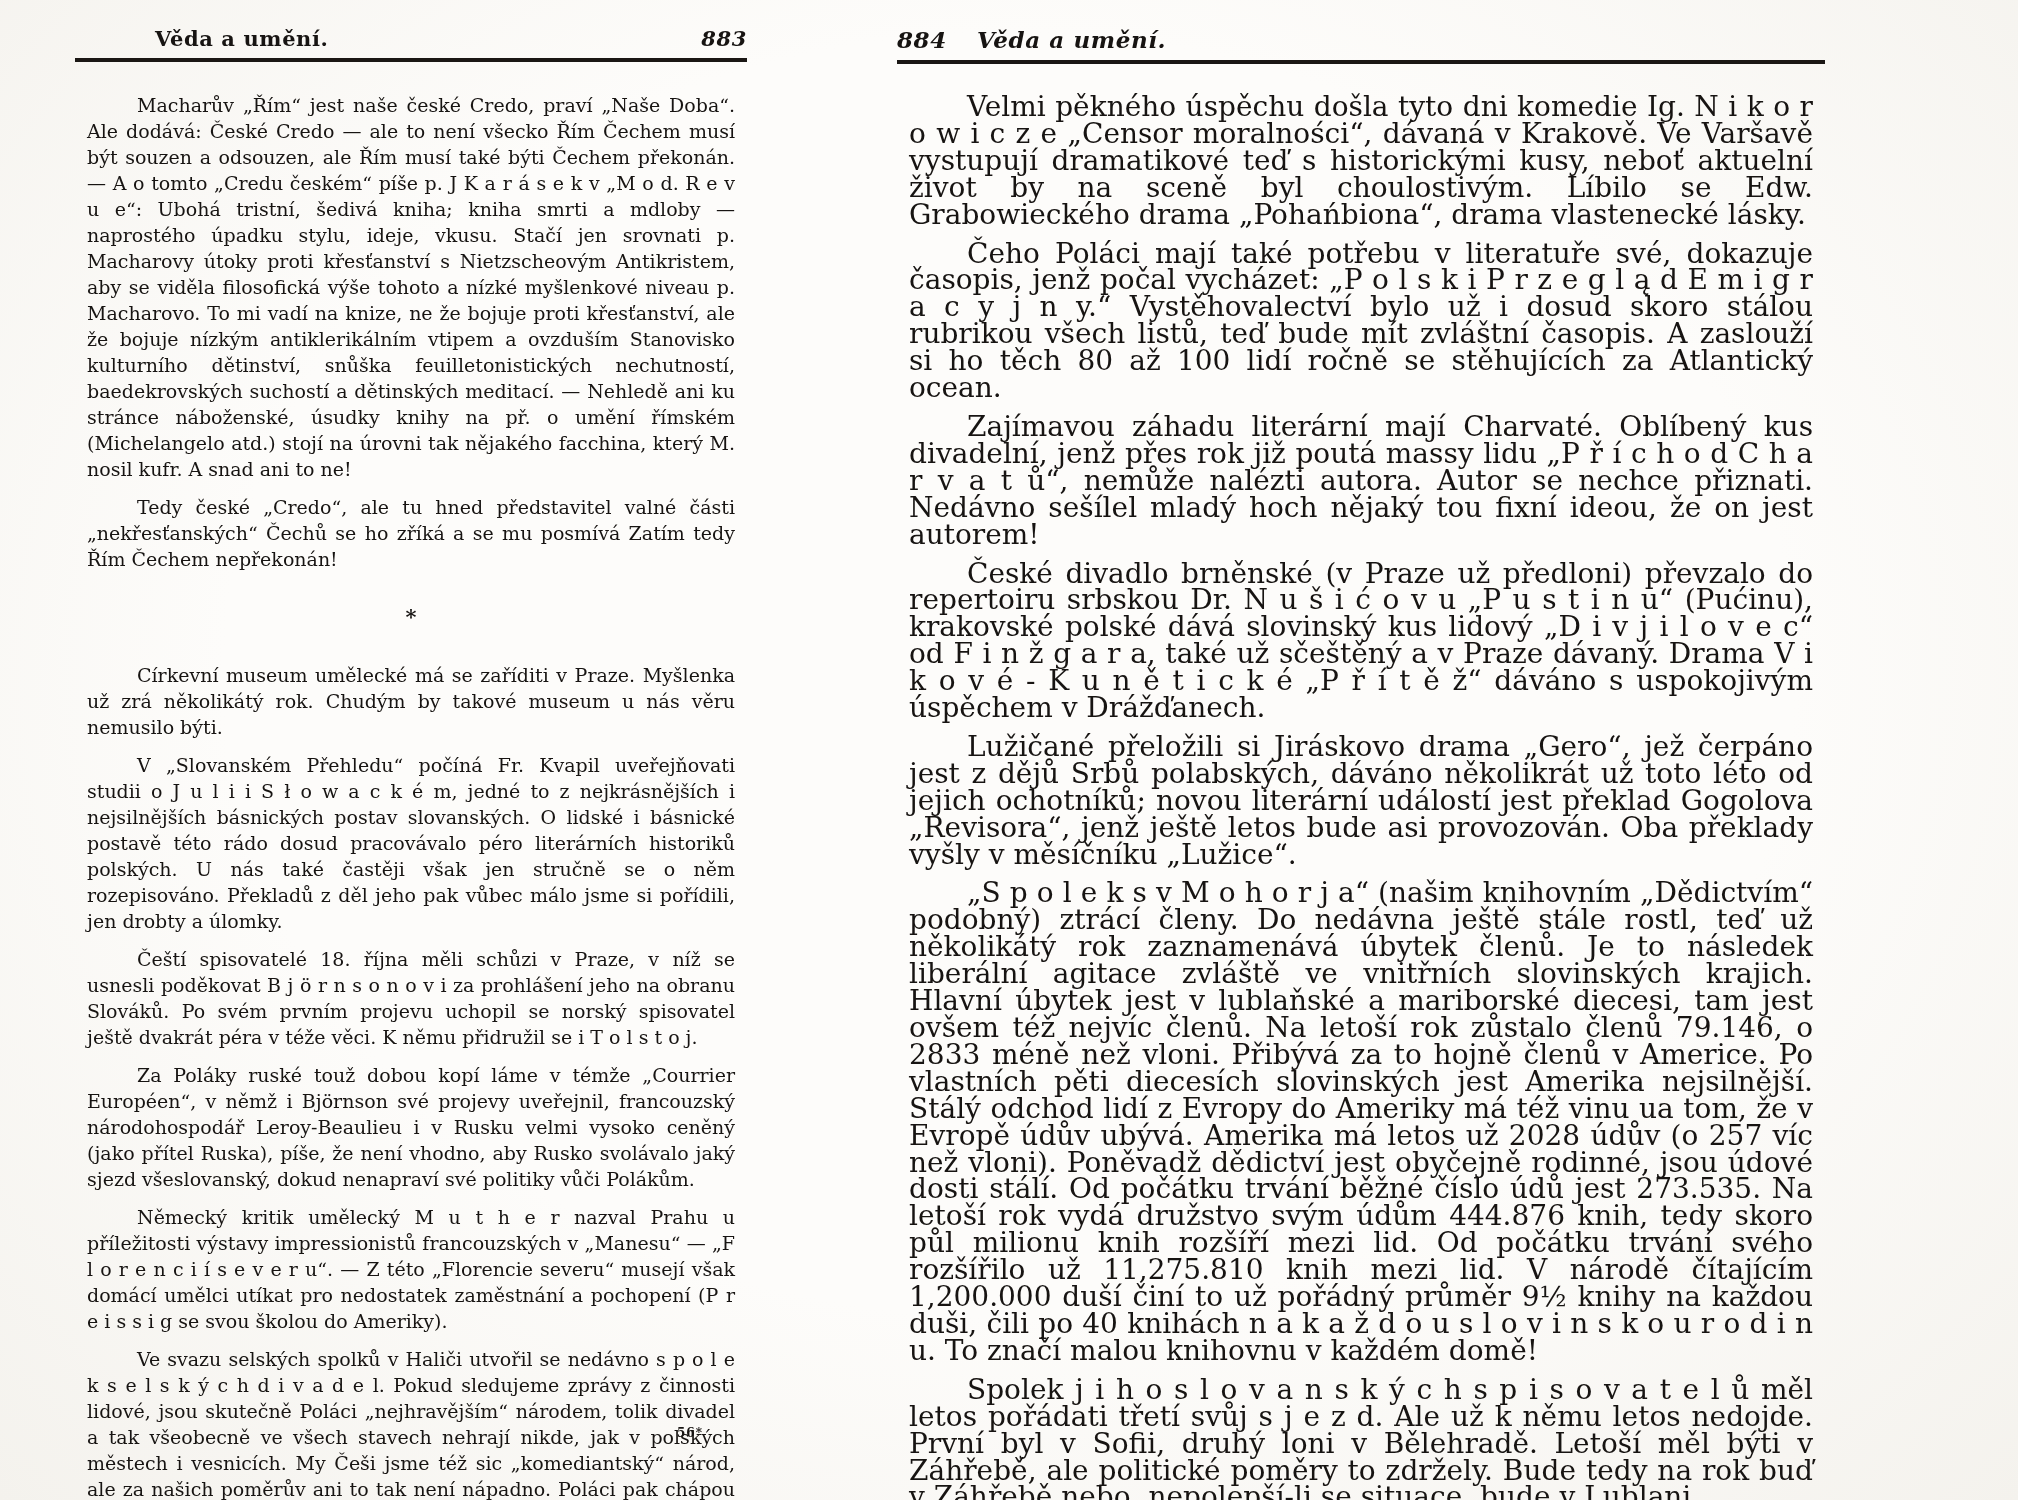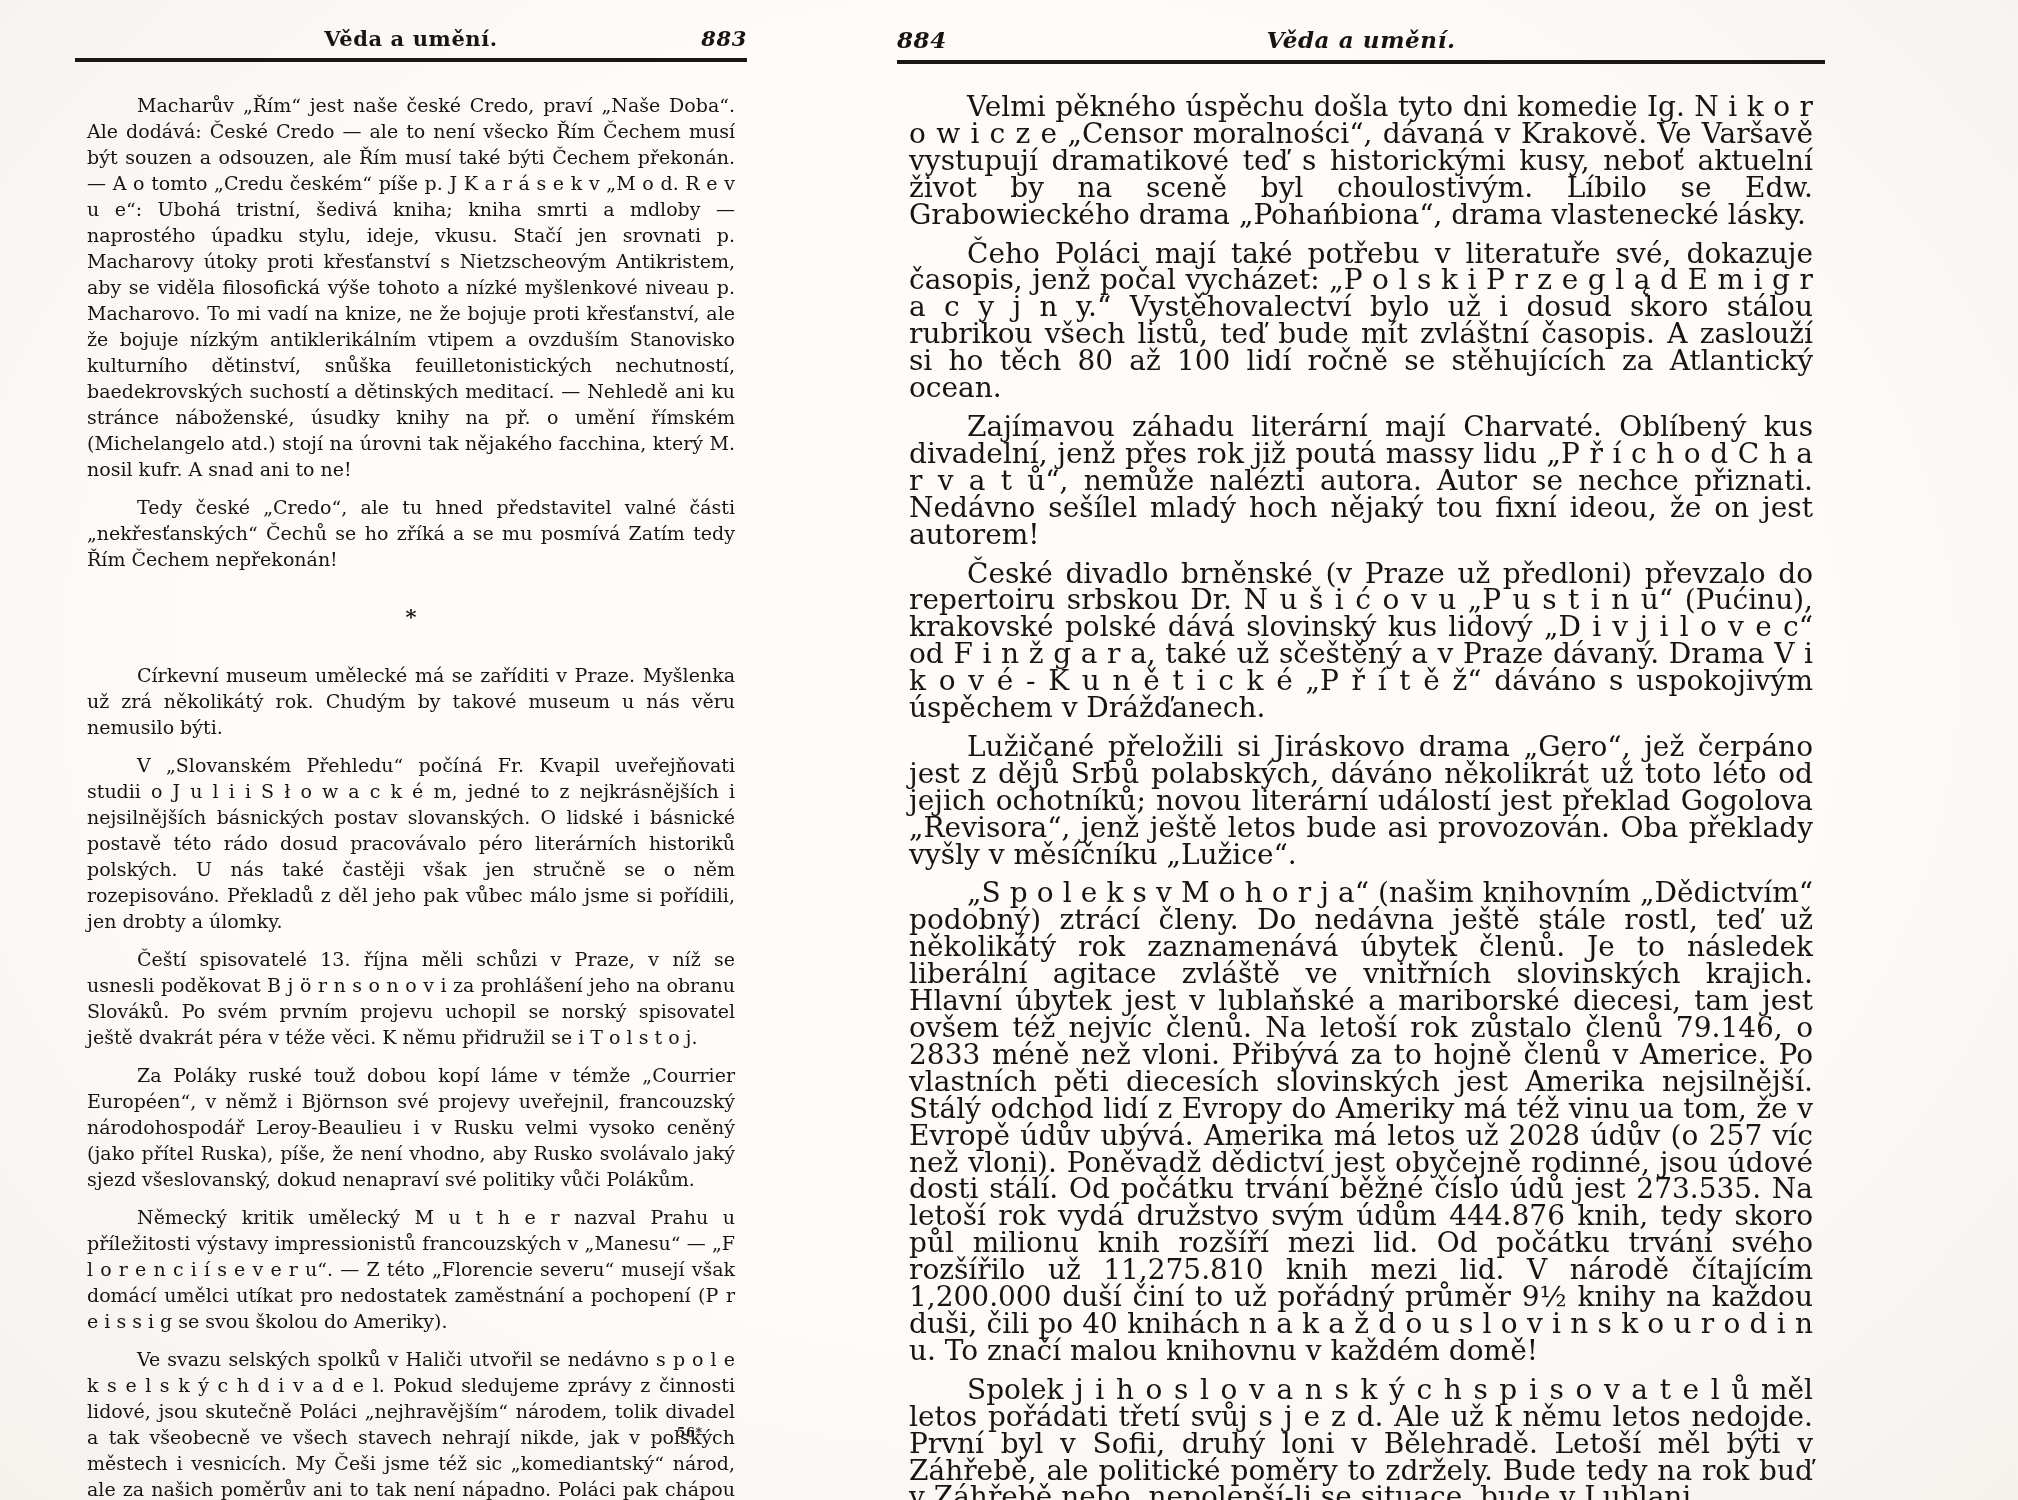--- a/index.html
+++ b/index.html
@@ -18,21 +18,21 @@
 
   .page-header {
     display: grid;
     grid-template-columns: 80px 1fr 80px;
     align-items: baseline;
     font-weight: bold;
     font-size: 21px;
     letter-spacing: 0.6px;
   }
   .page-right .page-header { font-size: 23px; font-style: italic; }
-  .running-title { grid-column: 2; text-align: center; }
+  .running-title { grid-column: 2; text-align: left; }
   .page-left  .page-number { grid-column: 3; text-align: right; font-style: italic; }
   .page-right .page-number { grid-column: 1; text-align: left; }
 
   .header-rule {
     margin-top: 7px;
     height: 3px;
     background: #1b1714;
     border-bottom: 1px solid rgba(27,23,20,0.35);
   }
 
@@ -71,21 +71,21 @@
       <span class="running-title">Věda a umění.</span>
       <span class="page-number">883</span>
     </header>
     <div class="header-rule"></div>
     <div class="column">
         <p class="para">Macharův „Řím“ jest naše české Credo, praví „Naše Doba“. Ale dodává: České Credo — ale to není všecko Řím Čechem musí být souzen a odsouzen, ale Řím musí také býti Čechem překonán. — A o tomto „Credu českém“ píše p. J K a r á s e k  v „M o d.  R e v u e“: Ubohá tristní, šedivá kniha; kniha smrti a mdloby — naprostého úpadku stylu, ideje, vkusu. Stačí jen srovnati p. Macharovy útoky proti křesťanství s Nietzscheovým Antikristem, aby se viděla filosofická výše tohoto a nízké myšlenkové niveau p. Macharovo. To mi vadí na knize, ne že bojuje proti křesťanství, ale že bojuje nízkým antiklerikálním vtipem a ovzduším Stanovisko kulturního dětinství, snůška feuilletonistických nechutností, baedekrovských suchostí a dětinských meditací. — Nehledě ani ku stránce náboženské, úsudky knihy na př. o umění římském (Michelangelo atd.) stojí na úrovni tak nějakého facchina, který M. nosil kufr. A snad ani to ne!</p>
         <p class="para">Tedy české „Credo“, ale tu hned představitel valné části „nekřesťanských“ Čechů se ho zříká a se mu posmívá Zatím tedy Řím Čechem nepřekonán!</p>
         <div class="star-sep">*</div>
         <p class="para">Církevní museum umělecké má se zaříditi v Praze. Myšlenka už zrá několikátý rok. Chudým by takové museum u nás věru nemusilo býti.</p>
         <p class="para">V „Slovanském Přehledu“ počíná Fr. Kvapil uveřejňovati studii o J u l i i  S ł o w a c k é m, jedné to z nejkrásnějších i nejsilnějších básnických postav slovanských. O lidské i básnické postavě této rádo dosud pracovávalo péro literárních historiků polských. U nás také častěji však jen stručně se o něm rozepisováno. Překladů z děl jeho pak vůbec málo jsme si pořídili, jen drobty a úlomky.</p>
-        <p class="para">Čeští spisovatelé 13. října měli schůzi v Praze, v níž se usnesli poděkovat B j ö r n s o n o v i za prohlášení jeho na obranu Slováků. Po svém prvním projevu uchopil se norský spisovatel ještě dvakrát péra v téže věci. K němu přidružil se i T o l s t o j.</p>
+        <p class="para">Čeští spisovatelé 18. října měli schůzi v Praze, v níž se usnesli poděkovat B j ö r n s o n o v i za prohlášení jeho na obranu Slováků. Po svém prvním projevu uchopil se norský spisovatel ještě dvakrát péra v téže věci. K němu přidružil se i T o l s t o j.</p>
         <p class="para">Za Poláky ruské touž dobou kopí láme v témže „Courrier Européen“, v němž i Björnson své projevy uveřejnil, francouzský národohospodář Leroy-Beaulieu i v Rusku velmi vysoko ceněný (jako přítel Ruska), píše, že není vhodno, aby Rusko svolávalo jaký sjezd všeslovanský, dokud nenapraví své politiky vůči Polákům.</p>
         <p class="para">Německý kritik umělecký M u t h e r nazval Prahu u příležitosti výstavy impressionistů francouzských v „Manesu“ — „F l o r e n c i í  s e v e r u“. — Z této „Florencie severu“ musejí však domácí umělci utíkat pro nedostatek zaměstnání a pochopení (P r e i s s i g se svou školou do Ameriky).</p>
         <p class="para">Ve svazu selských spolků v Haliči utvořil se nedávno s p o l e k  s e l s k ý c h  d i v a d e l. Pokud sledujeme zprávy z činnosti lidové, jsou skutečně Poláci „nejhravějším“ národem, tolik divadel a tak všeobecně ve všech stavech nehrají nikde, jak v polských městech i vesnicích. My Češi jsme též sic „komediantský“ národ, ale za našich poměrův ani to tak není nápadno. Poláci pak chápou se ihned organisace, jaké my jsme si dosud nepořídili.</p>
       </div>
     <div class="signature-mark">56*</div>
   </section>
 
   <section class="page page-right">
     <header class="page-header">
       <span class="page-number">884</span>

